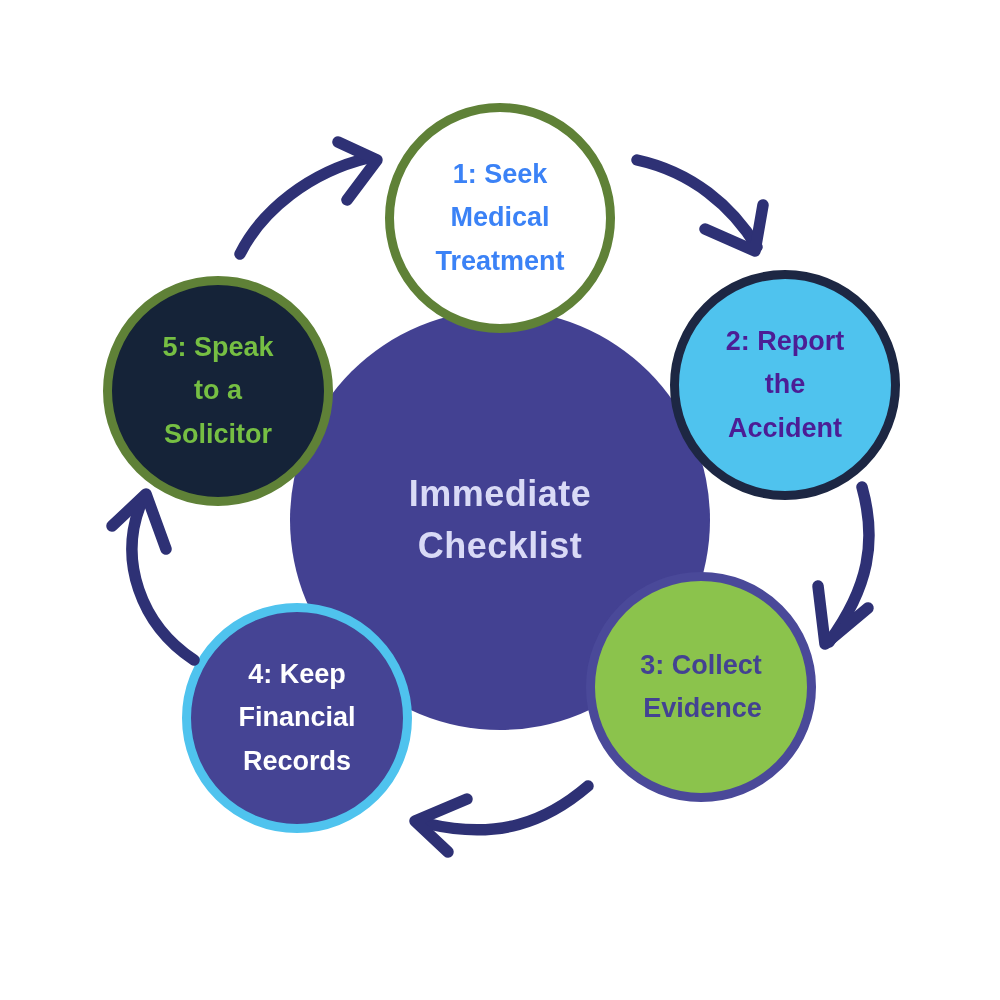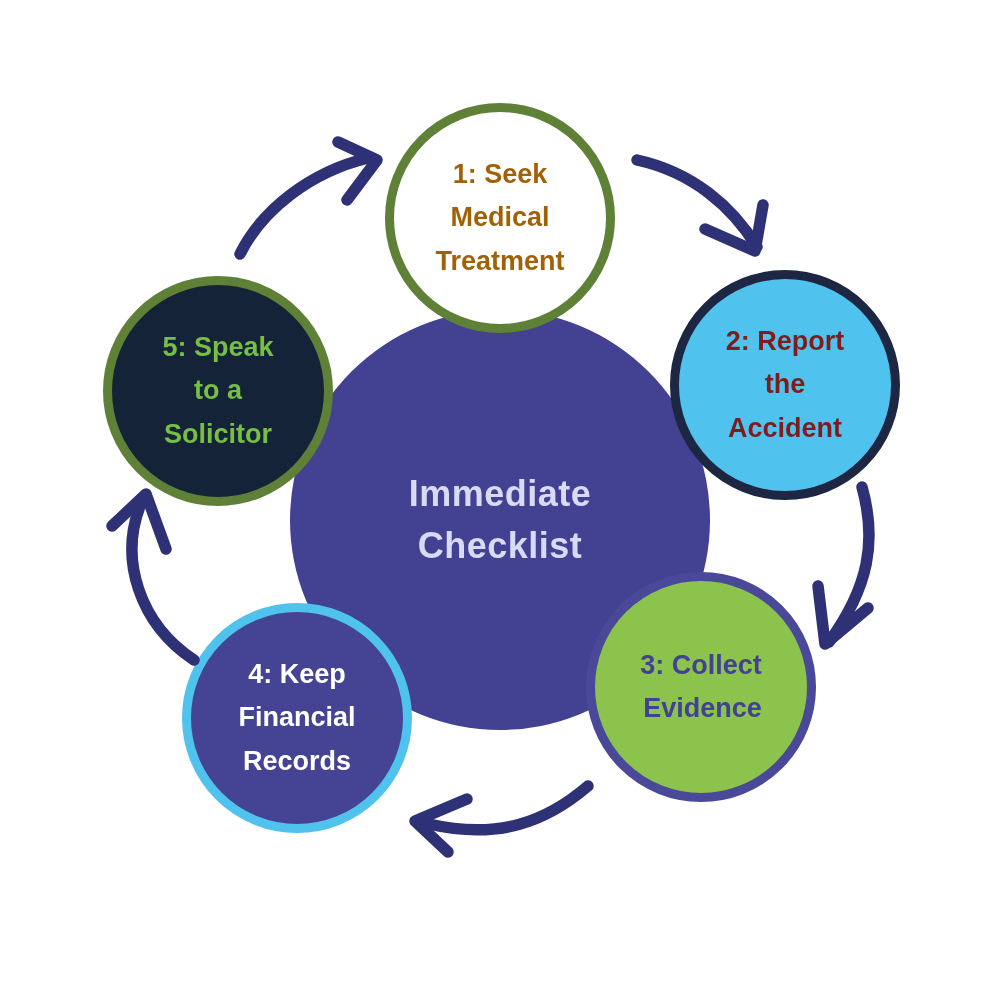--- a/index.html
+++ b/index.html
@@ -60,27 +60,27 @@
 </head>
 <body>
 
 <div class="canvas">
 
   <div class="circle center-circle" style="background-color: rgb(67, 65, 146); color: rgb(217, 218, 246);">
     <span>Immediate
 Checklist</span>
   </div>
 
-  <div class="circle step step-1" style="background-color: rgb(255, 255, 255); border-color: rgb(95, 129, 55); color: #a16207;">
+  <div class="circle step step-1" style="background-color: rgb(255, 255, 255); border-color: rgb(95, 129, 55); color: #3b82f6;">
     <span>1: Seek
 Medical
 Treatment</span>
   </div>
 
-  <div class="circle step step-2" style="background-color: rgb(79, 195, 238); border-color: rgb(29, 39, 67); color: #7f1d1d;">
+  <div class="circle step step-2" style="background-color: rgb(79, 195, 238); border-color: rgb(29, 39, 67); color: #4c1d95;">
     <span>2: Report
 the
 Accident</span>
   </div>
 
   <div class="circle step step-3" style="background-color: rgb(139, 195, 76); border-color: rgb(74, 73, 153); color: rgb(67, 66, 146);">
     <span>3: Collect
 Evidence</span>
   </div>
 

